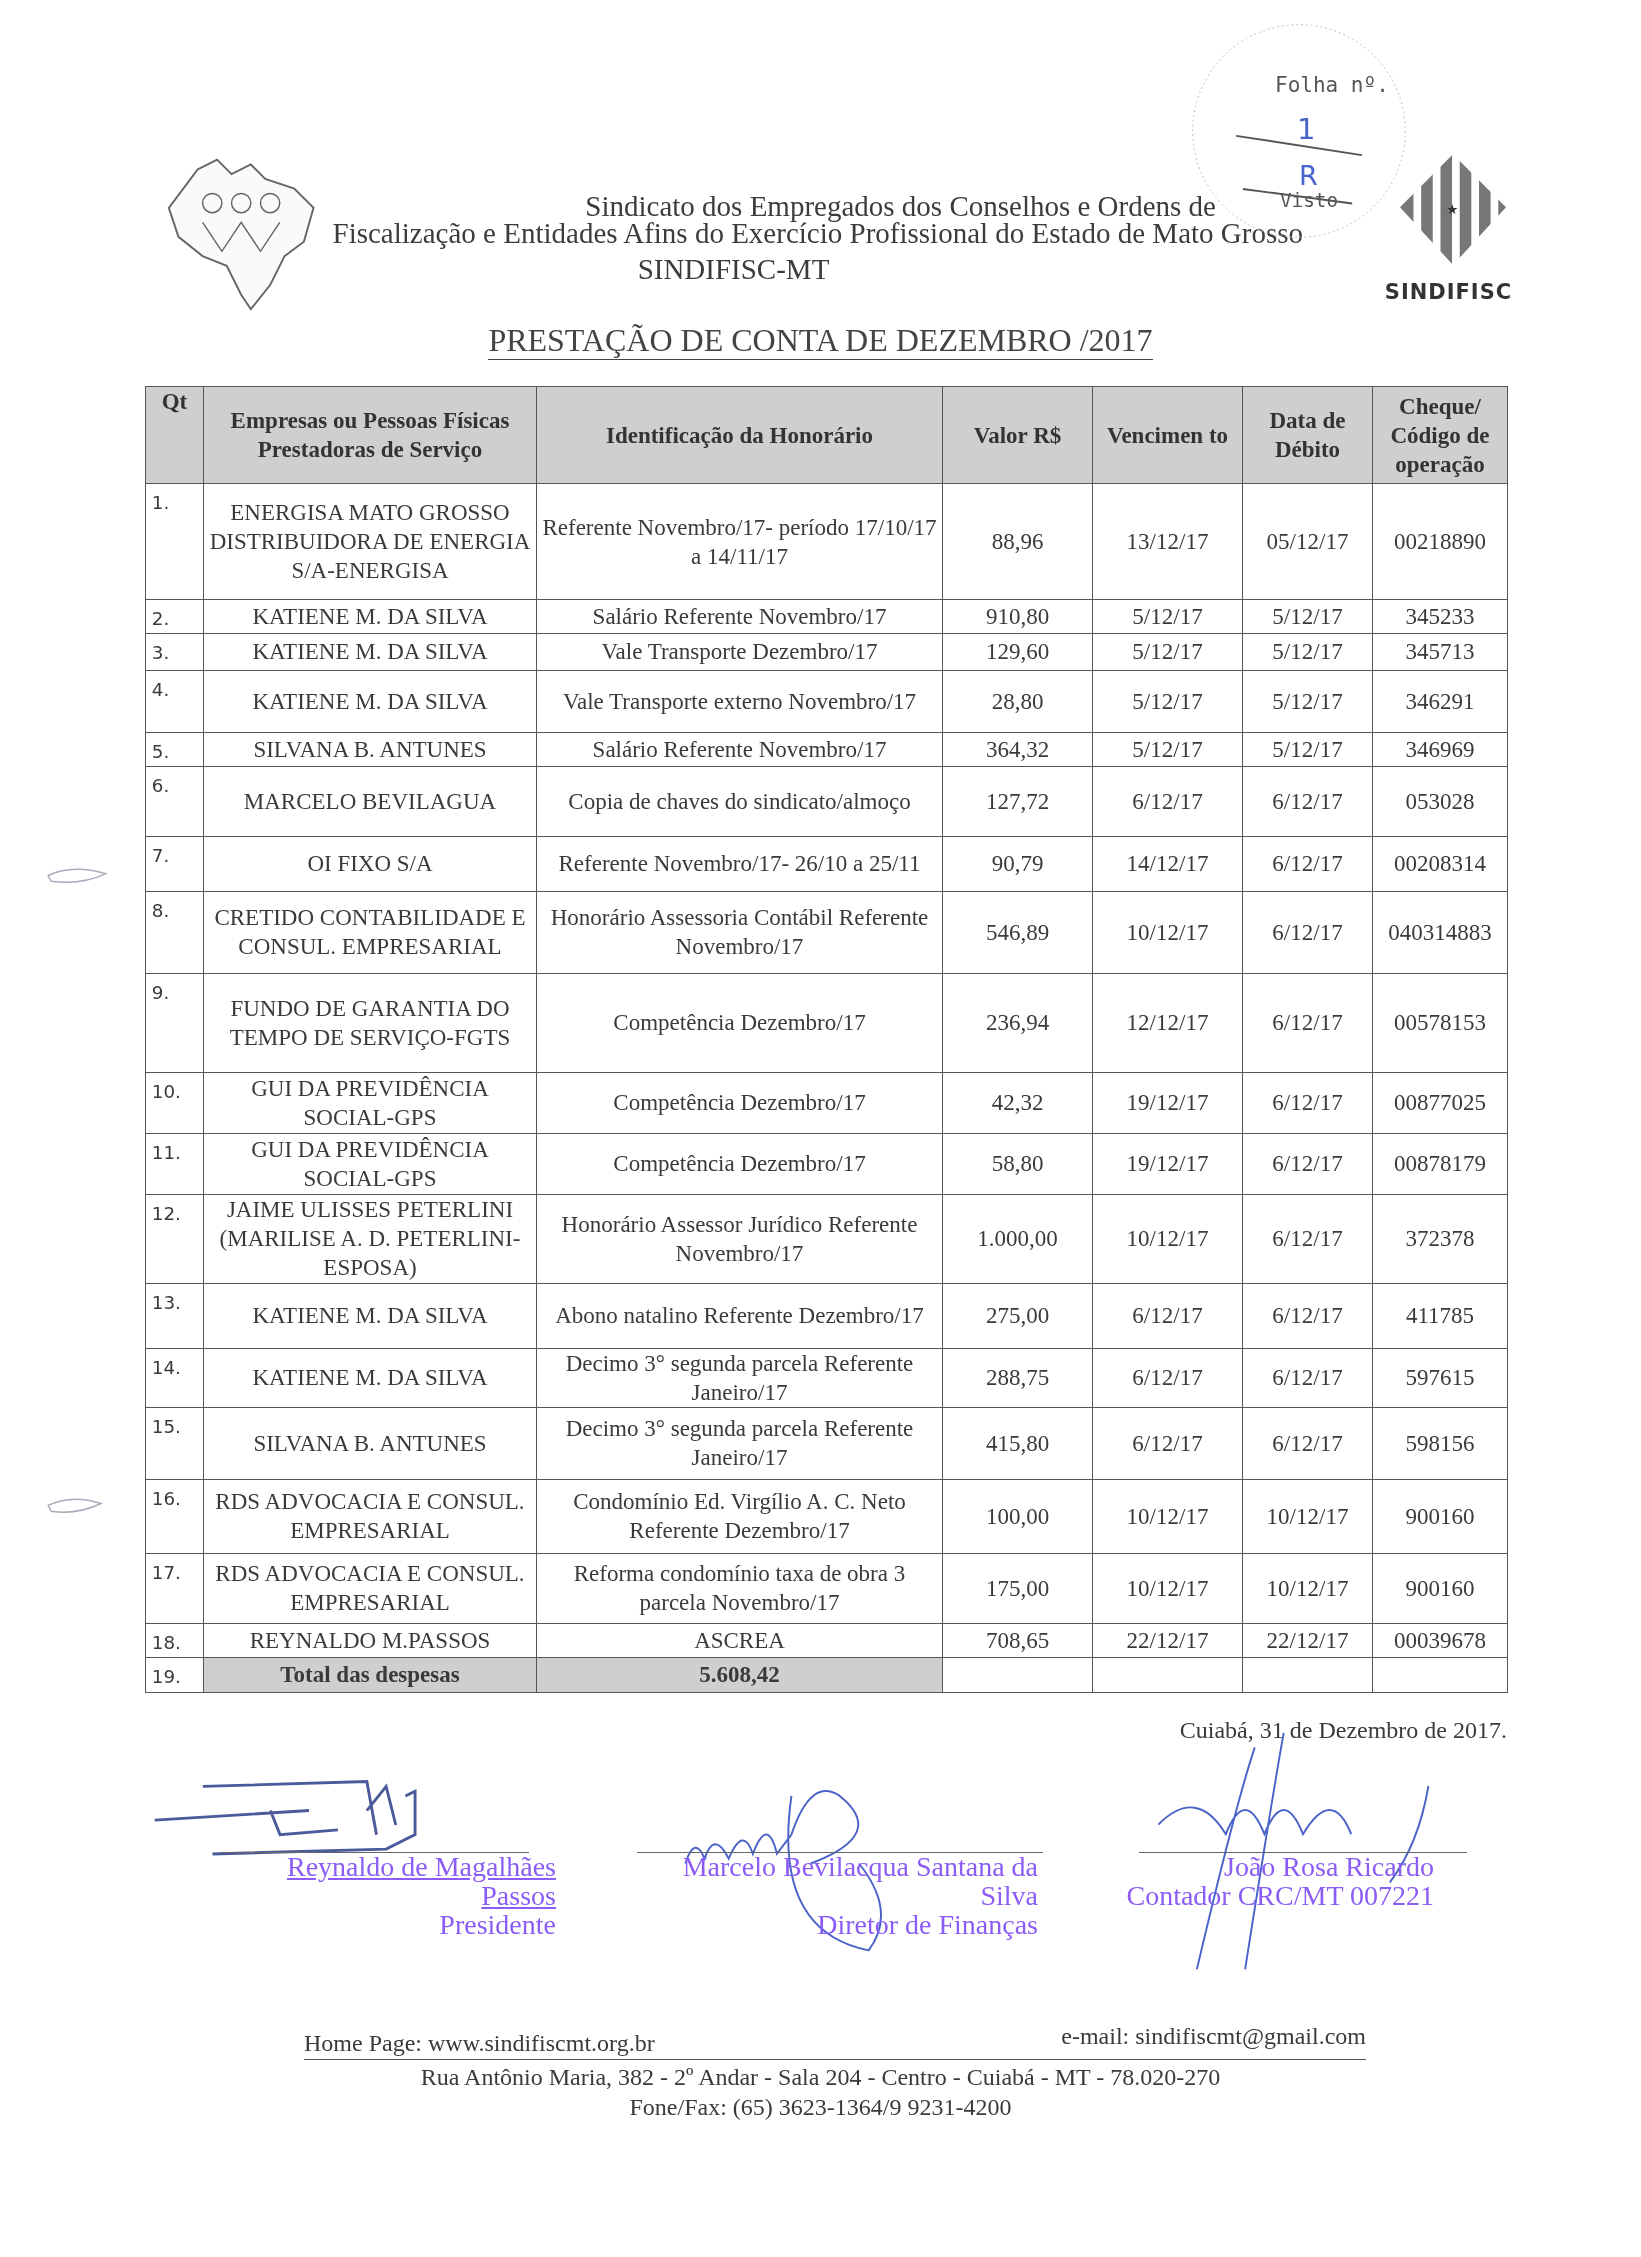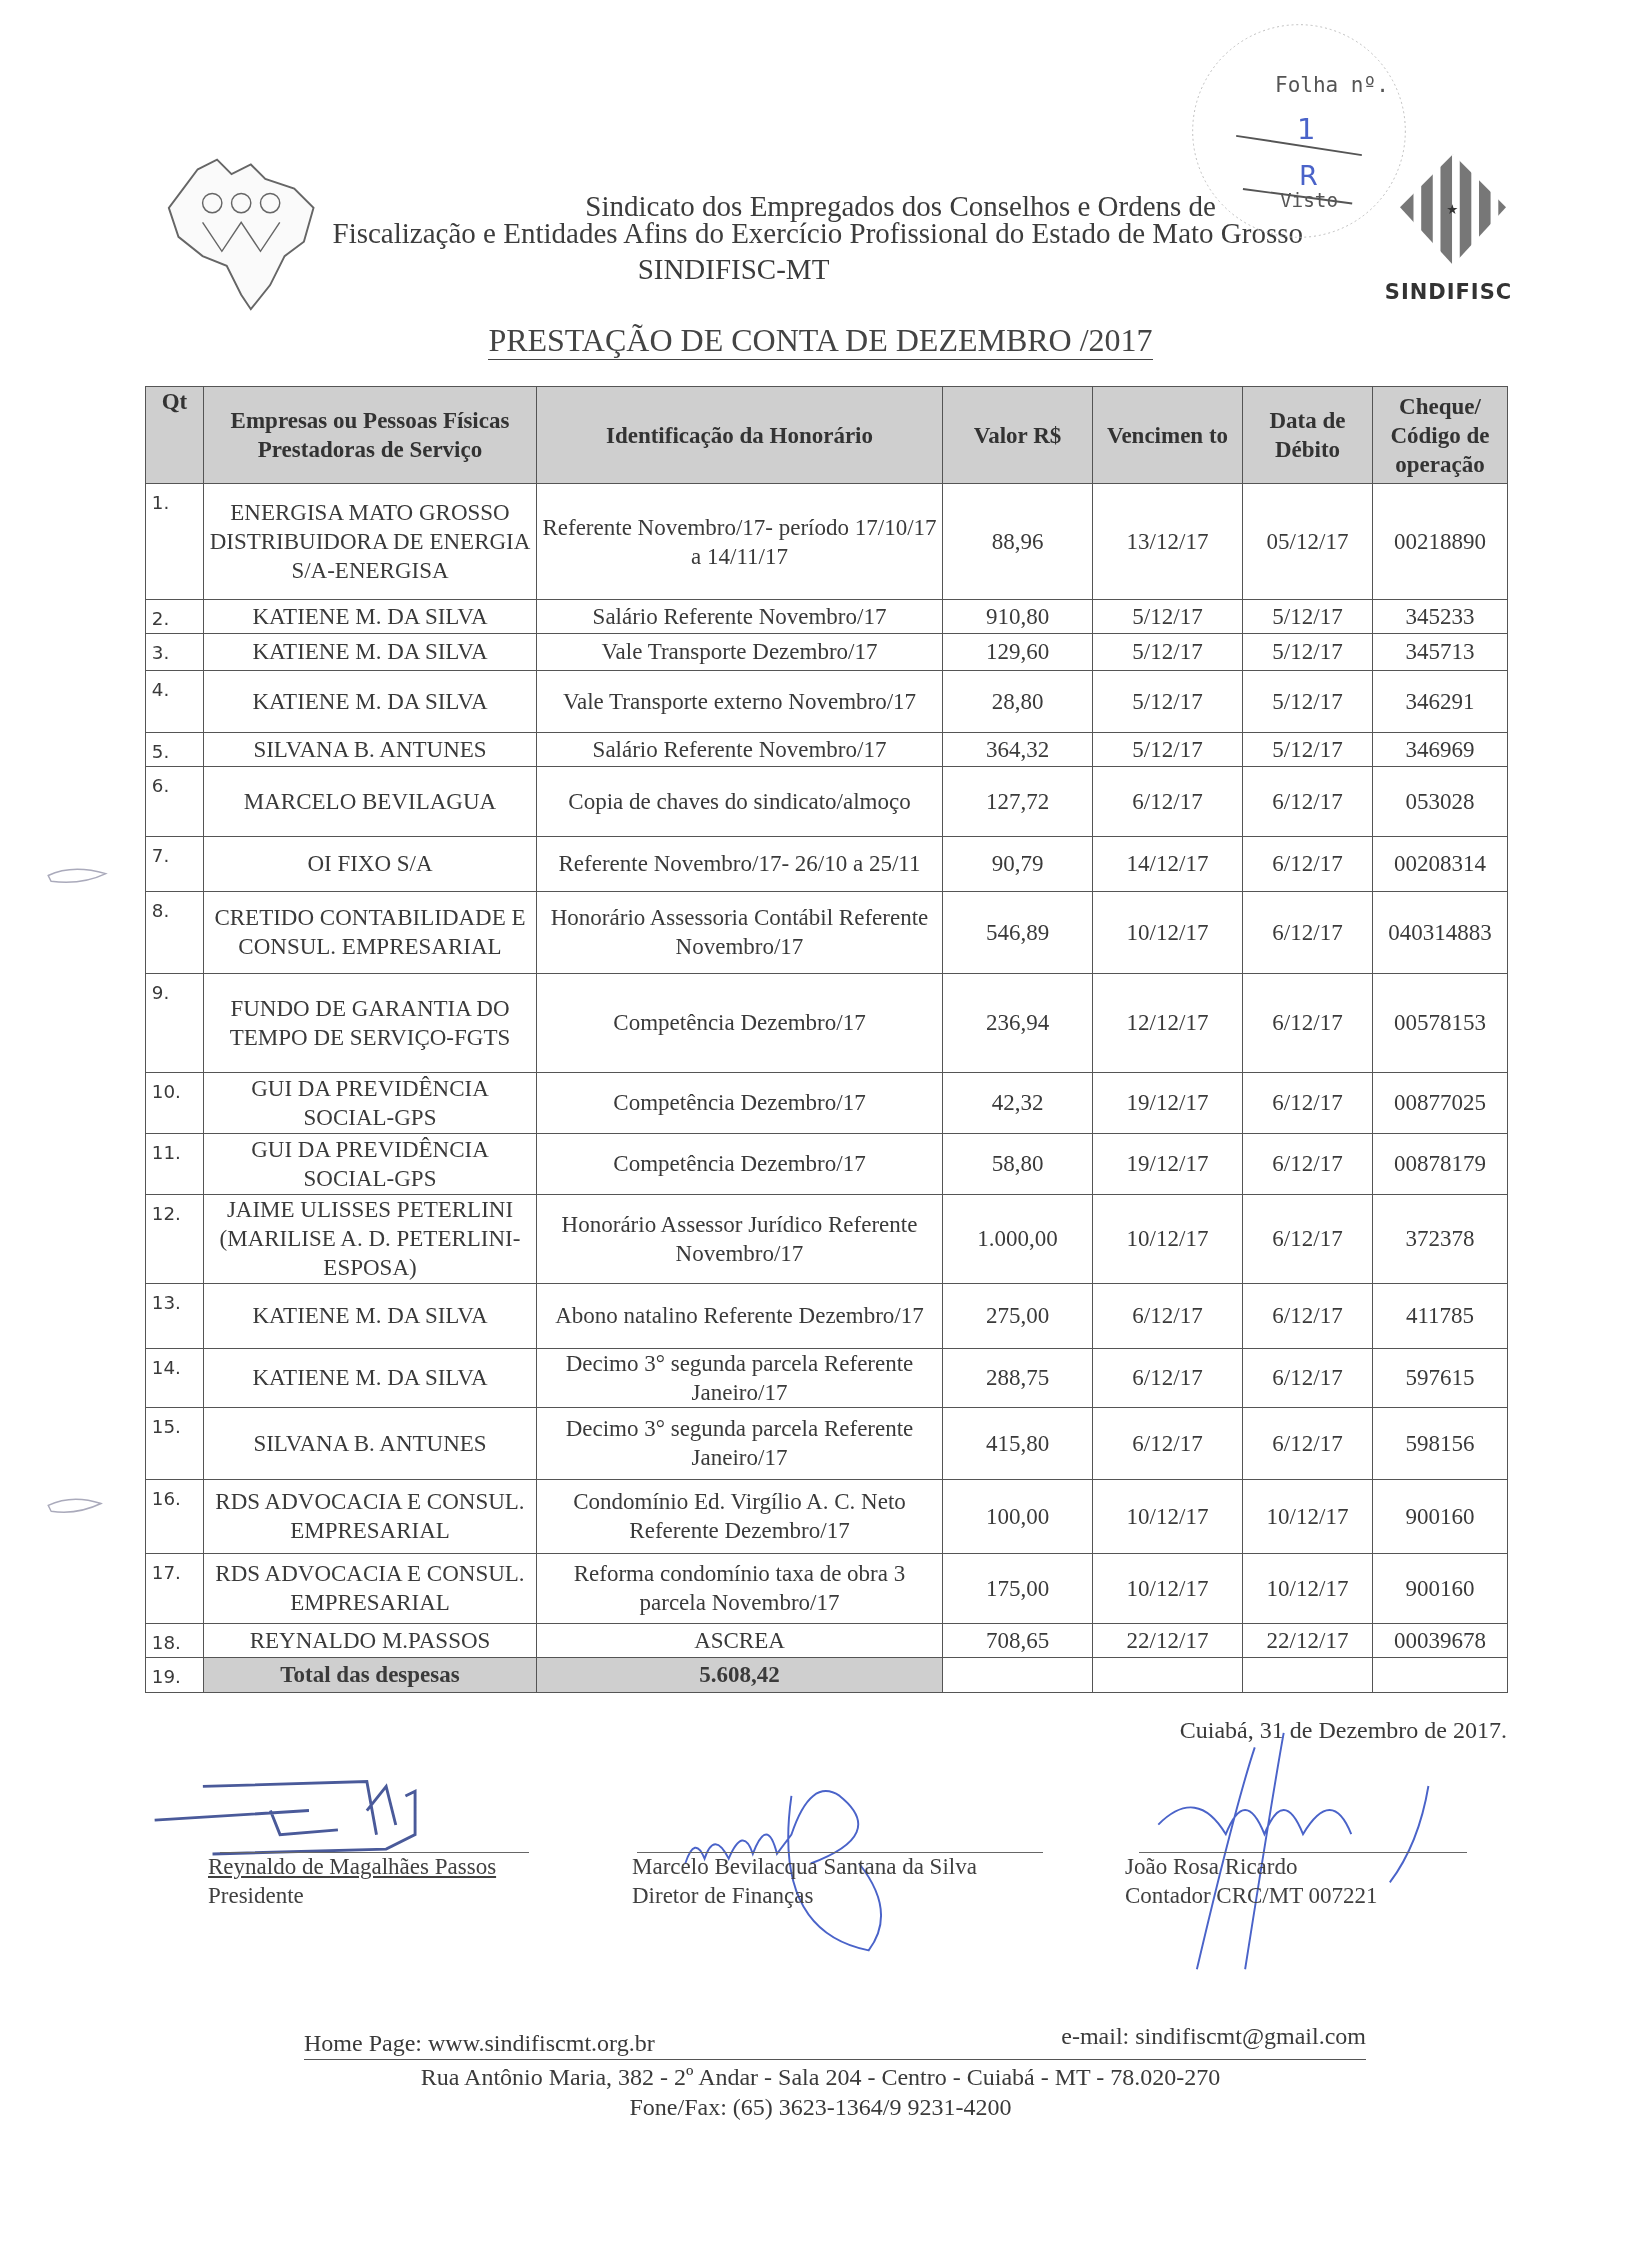--- a/index.html
+++ b/index.html
@@ -22,21 +22,21 @@
   
   table.expenses { position: absolute; left: 145px; top: 386px; width: 1361px; border-collapse: collapse; table-layout: fixed; font-size: 23px; }
   table.expenses td, table.expenses th { border: 1.9px solid #555; padding: 0 3.9px; text-align: center; vertical-align: middle; line-height: 29px; color: #3a3a3a; font-weight: normal; }
   table.expenses th { background: #cfcfcf; font-weight: bold; font-size: 23px; line-height: 29px; color: #333; }
   table.expenses td.qt { text-align: left; vertical-align: top; padding-left: 5.8px; font-family: "DejaVu Sans", sans-serif; font-size: 18.3px; padding-top: 3.9px; }
   table.expenses th.qt { vertical-align: top; }
   table.expenses tr.total td.shaded { background: #cfcfcf; font-weight: bold; }
 
   .place-date { left: 1101px; top: 1717px; width: 406px; text-align: right; font-size: 24px; color: #3a3a3a; }
 
-  .sig-block { position: absolute; text-align: left; font-size: 23px; line-height: 29px; color: #404040; }
+  .sig-block { position: absolute; text-align: right; font-size: 28px; line-height: 29px; color: #8b5cf6; }
   .sig-line { position: absolute; border-top: 1.9px solid #666; }
   .sig1 { left: 208px; top: 1852px; width: 348px; }
   .sig2 { left: 632px; top: 1852px; width: 406px; }
   .sig3 { left: 1125px; top: 1852px; width: 309px; }
   .sig-name1 { text-decoration: underline; }
   svg.sig { position: absolute; overflow: visible; }
 
   .footer-top { left: 304px; top: 2026px; width: 1062px; height: 33px; border-bottom: 1.9px solid #555; font-size: 24px; color: #3a3a3a; }
   .footer-top .hp { position: absolute; left: 0; bottom: 1.9px; }
   .footer-top .em { position: absolute; right: 0; bottom: 9px; }

